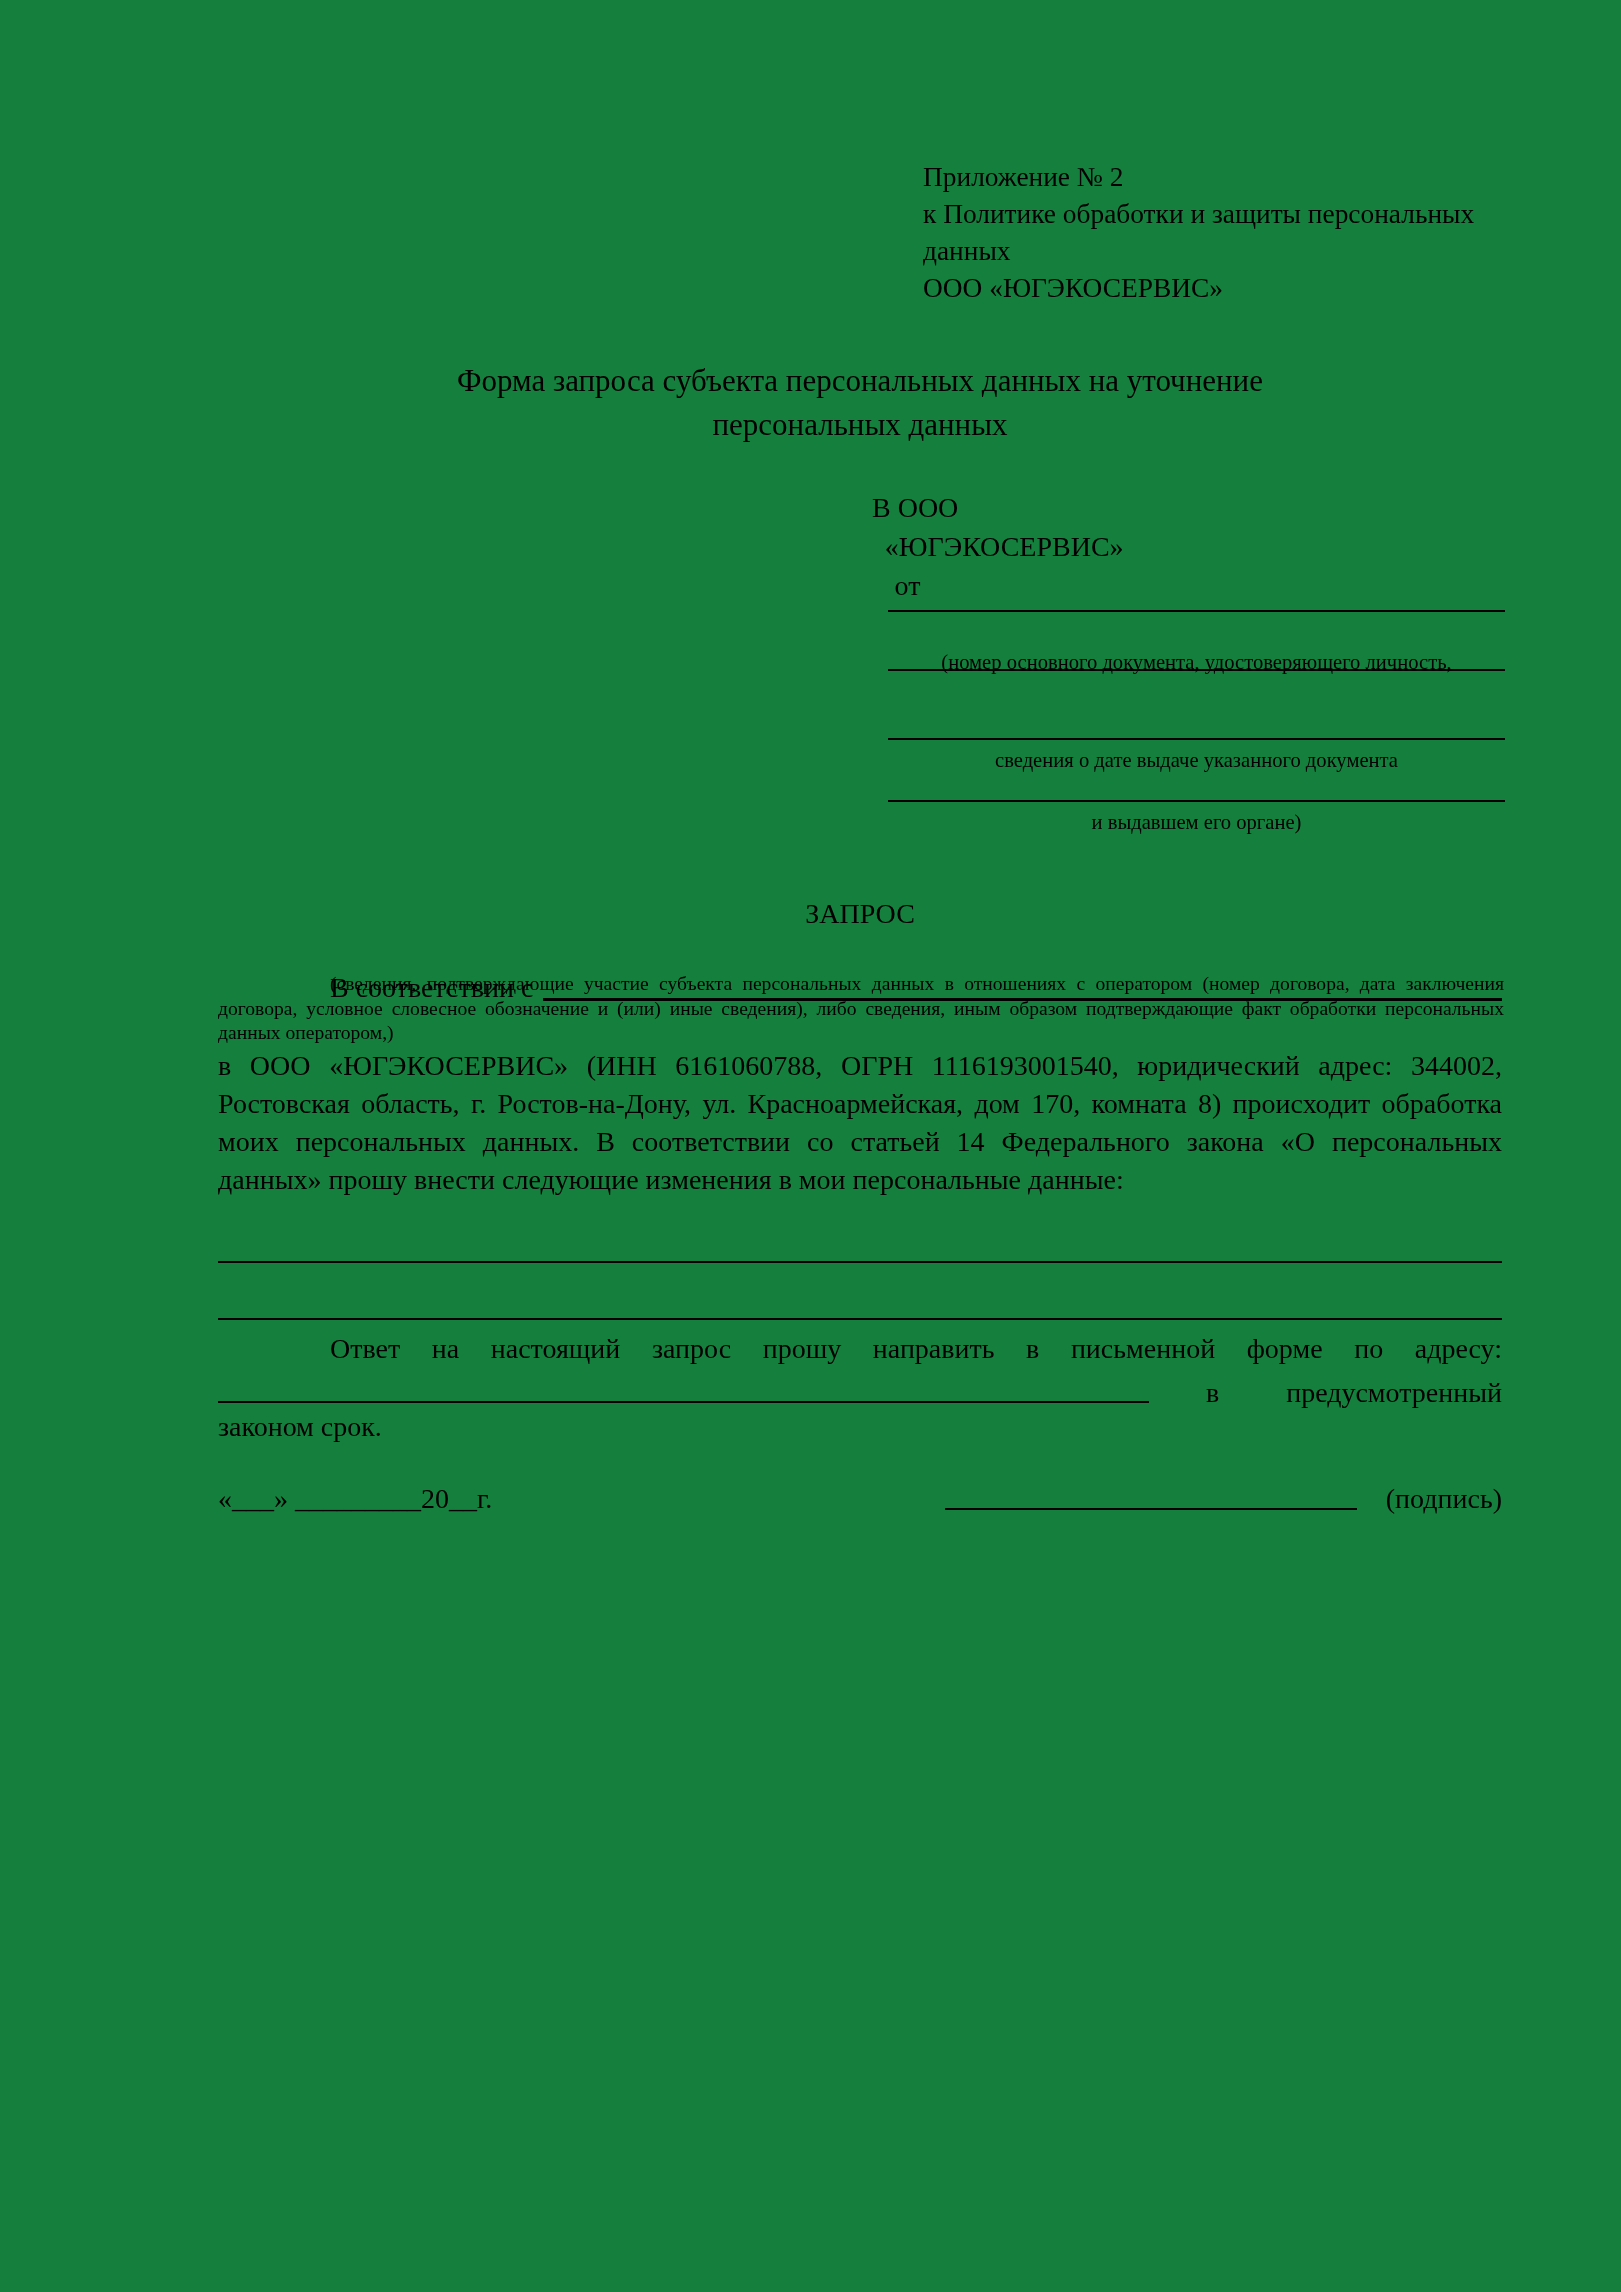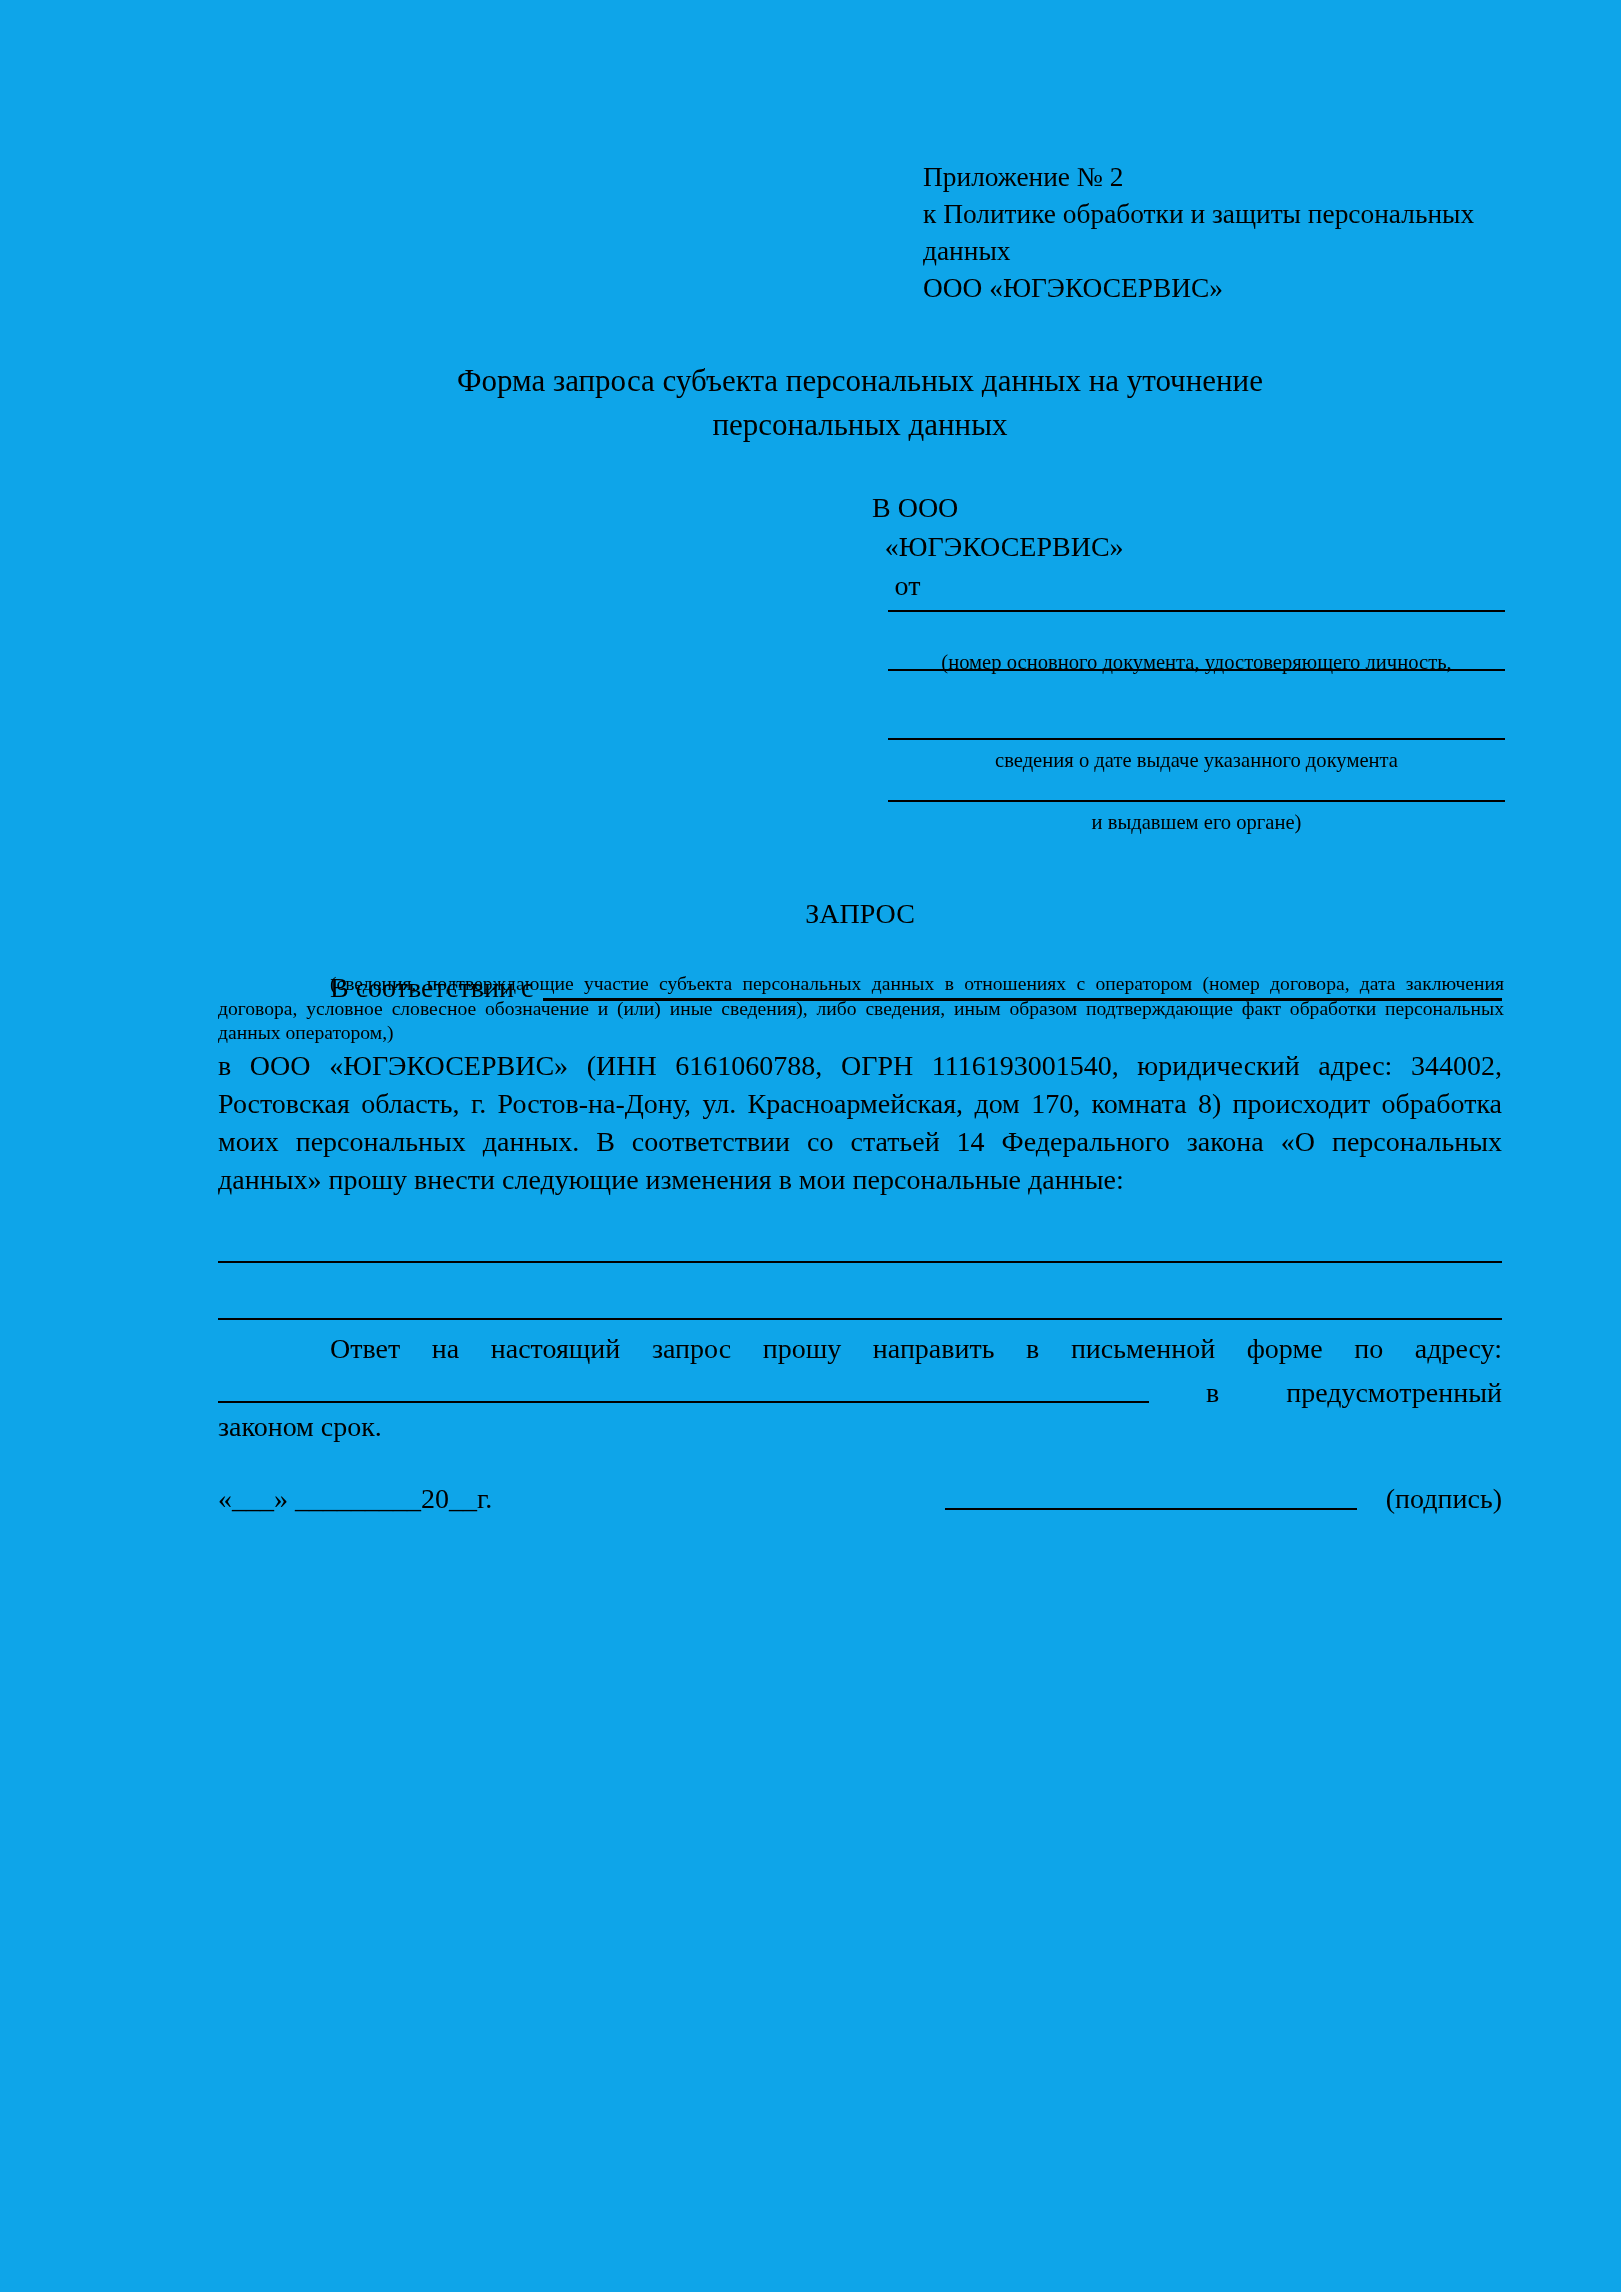--- a/index.html
+++ b/index.html
@@ -4,21 +4,21 @@
 <style>
   html, body {
     margin: 0;
     padding: 0;
     background: #ffffff;
   }
   .page {
     position: relative;
     width: 1621px;
     height: 2293px;
-    background: #0ea5e9;
+    background: #15803d;
     color: #000000;
     font-family: "Liberation Serif", "DejaVu Serif", serif;
     overflow: hidden;
   }
   .abs { position: absolute; }
 
   
   .header-block {
     left: 923px;
     top: 159px;

